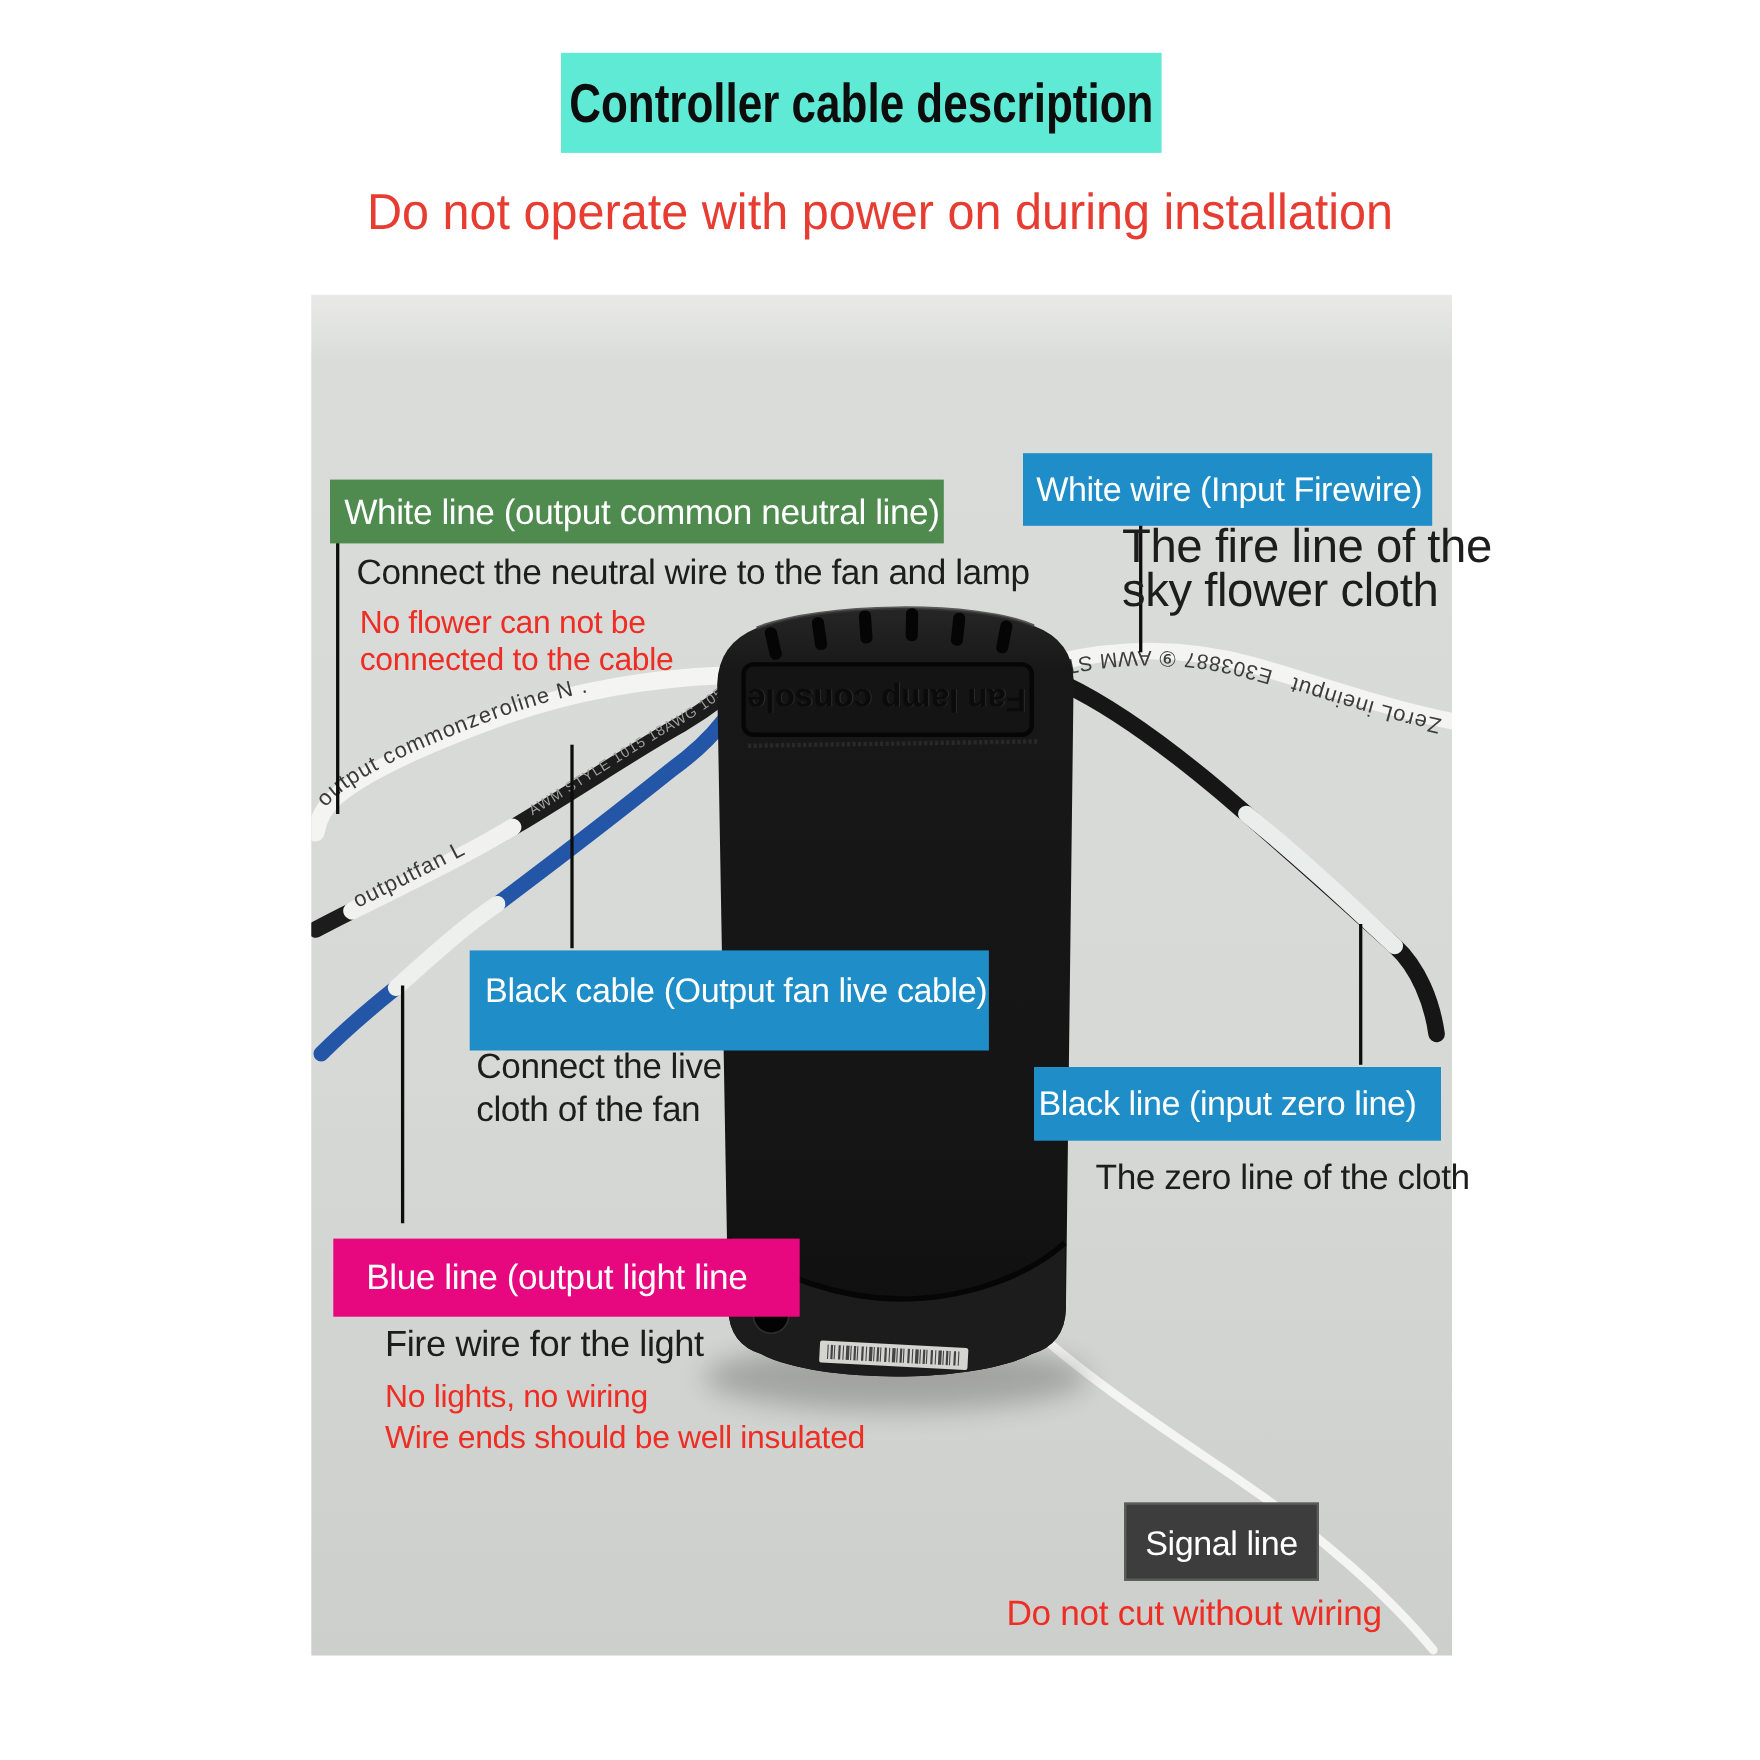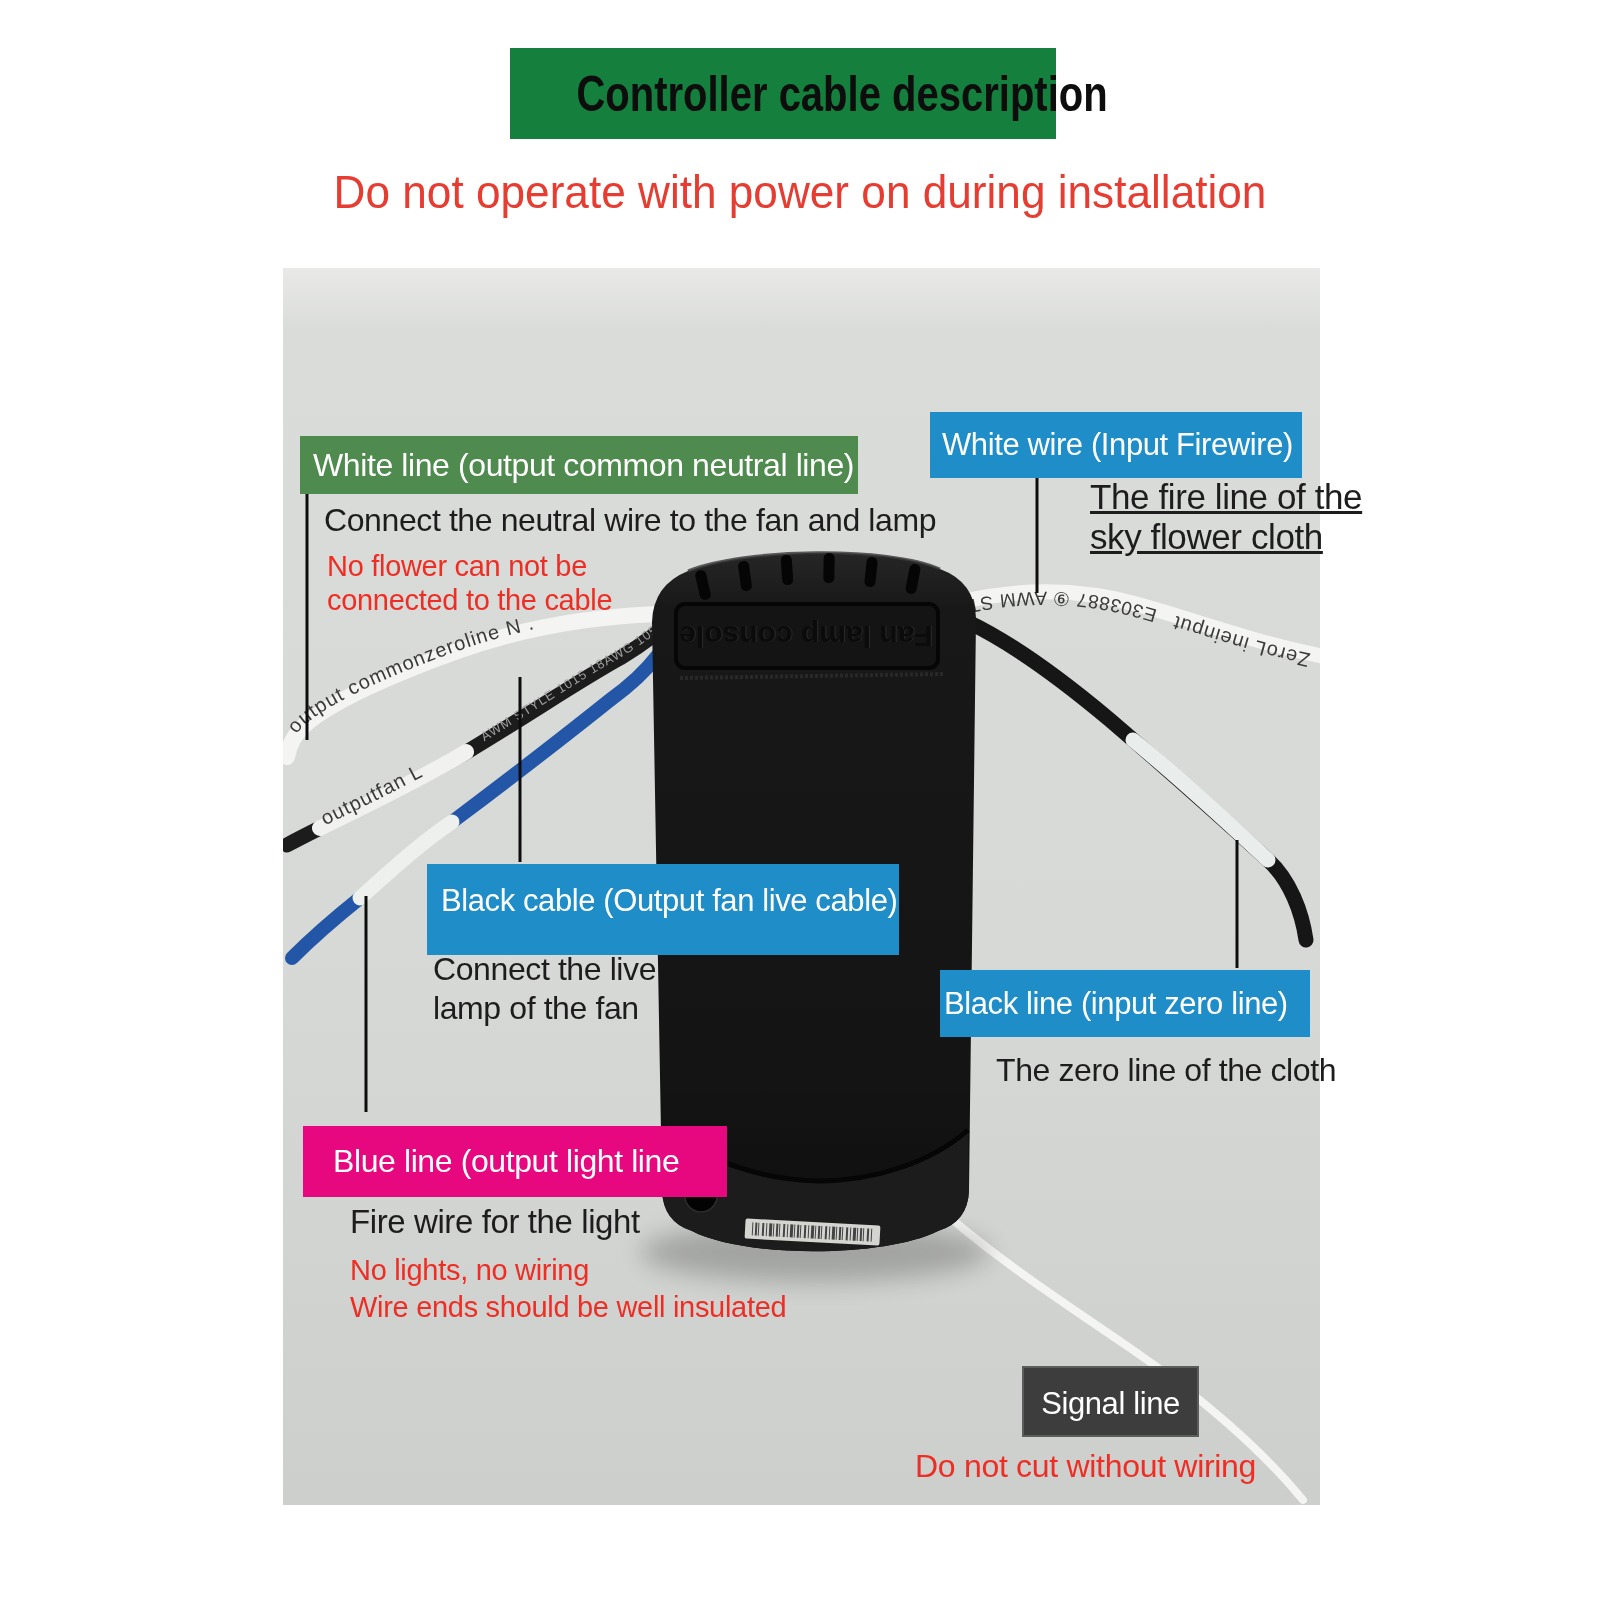--- a/index.html
+++ b/index.html
@@ -1,19 +1,19 @@
 <!DOCTYPE html>
 <html><head>
 <meta charset="utf-8">
 <style>
   html,body{margin:0;padding:0;background:#ffffff;}
   .canvas{position:relative;width:1600px;height:1600px;background:#ffffff;overflow:hidden;
           font-family:"Liberation Sans",sans-serif;}
-  .banner{position:absolute;left:510px;top:48px;width:546px;height:91px;background:#15803d;
-          display:flex;align-items:center;justify-content:flex-start;}
+  .banner{position:absolute;left:510px;top:48px;width:546px;height:91px;background:#5eead4;
+          display:flex;align-items:center;justify-content:center;}
   .banner span{font-size:50px;font-weight:bold;color:#0d0d0d;transform:scaleX(.80);
                letter-spacing:0px;white-space:nowrap;}
   .headline{position:absolute;left:0;top:165px;width:1600px;text-align:center;
             font-size:46px;color:#e63c31;transform:scaleX(.96);white-space:nowrap;}
   .photo{position:absolute;left:283px;top:268px;width:1037px;height:1237px;
          background:linear-gradient(180deg,#e9eae7 0%,#dadcd9 5%,#d7d9d6 55%,#cdcfcc 100%);}
   .photo svg{position:absolute;left:0;top:0;}
   .lbl{position:absolute;color:#ffffff;white-space:nowrap;box-sizing:border-box;
        letter-spacing:-.4px;}
   .lbl-green{left:17px;top:168px;width:558px;height:58px;line-height:58px;
@@ -23,21 +23,21 @@
   .lbl-blue2{left:144px;top:596px;width:472px;height:91px;line-height:73px;
              padding-left:14px;font-size:31px;background:#1f8dc8;}
   .lbl-blue3{left:657px;top:702px;width:370px;height:67px;line-height:67px;
              padding-left:4px;font-size:31px;background:#1f8dc8;}
   .lbl-pink{left:20px;top:846px;width:424px;height:71px;line-height:71px;
             padding-left:30px;font-size:32px;background:#e7077e;margin-top:12px;}
   .lbl-gray{left:739px;top:1098px;width:177px;height:71px;line-height:71px;text-align:center;
             font-size:31px;background:#3d3d3d;border:2px solid #5c5c5c;}
   .desc{position:absolute;color:#1d1d1d;white-space:nowrap;letter-spacing:-.4px;}
   .desc1{left:41px;top:234px;font-size:32px;}
-  .desc2{left:807px;top:209px;font-size:35px;line-height:40px;text-decoration:underline;}
+  .desc2{left:737px;top:209px;font-size:43px;line-height:40px;}
   .desc3{left:150px;top:682px;font-size:32px;line-height:39px;}
   .desc4{left:713px;top:784px;font-size:32px;}
   .desc5{left:67px;top:935px;font-size:33px;}
   .note{position:absolute;color:#ee2d24;white-space:nowrap;letter-spacing:-.3px;}
   .note1{left:44px;top:281px;font-size:29px;line-height:34px;}
   .note2{left:67px;top:984px;font-size:29px;line-height:37px;}
   .note3{left:632px;top:1180px;font-size:32px;}
 </style>
 </head>
 <body>
@@ -152,21 +152,21 @@
     <div class="desc desc2">
       <div>The fire line of the</div>
       <div>sky flower cloth</div>
     </div>
 
     <div class="lbl lbl-blue2">
       <span>Black cable (Output fan live cable)</span>
     </div>
     <div class="desc desc3">
       <div>Connect the live</div>
-      <div>lamp of the fan</div>
+      <div>cloth of the fan</div>
     </div>
 
     <div class="lbl lbl-blue3">
       <span>Black line (input zero line)</span>
     </div>
     <div class="desc desc4">The zero line of the cloth</div>
 
     <div class="lbl lbl-pink">
       <span>Blue line (output light line</span>
     </div>

